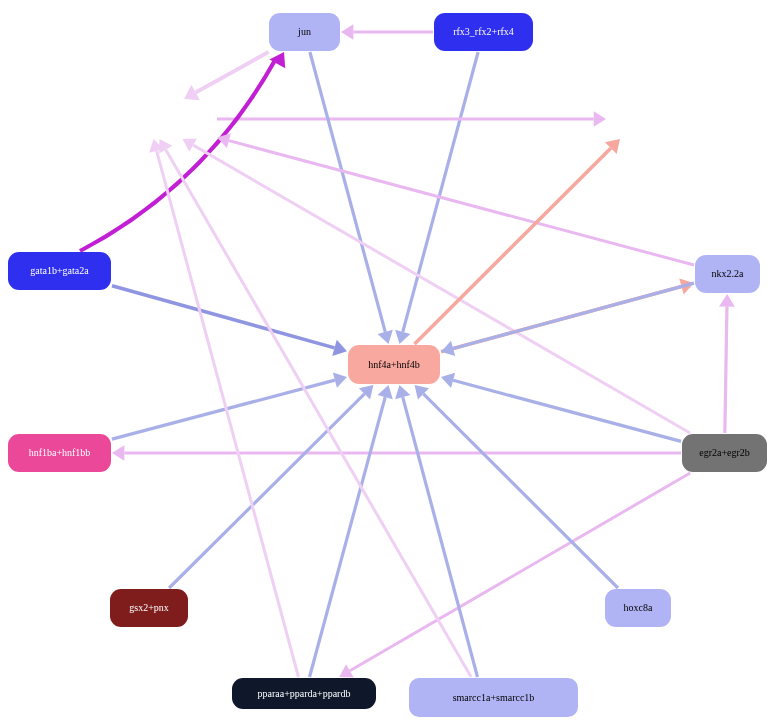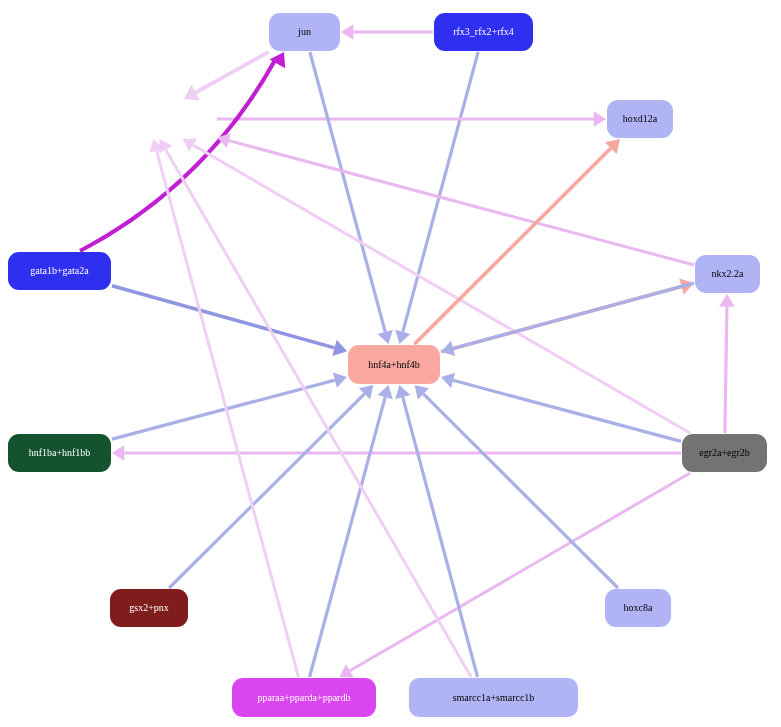--- a/index.html
+++ b/index.html
@@ -108,43 +108,40 @@
         <line x1="694" y1="283.09070464767615" x2="453.08301380717137" y2="348.46697826222186" stroke="#a9b0e8" stroke-width="3.2" stroke-linecap="butt"></line>
         <polygon points="441,351.7458770614693 451.0192979494981,340.8620143005198 455.14672966484466,356.07194222392394" fill="#a9b0e8"></polygon>
       </g>
     </svg>
 <div class="node" style="left: 269px; top: 13px; width: 71px; height: 38px; background: rgb(176, 180, 245); color: rgb(0, 0, 0);">
       <span>jun</span>
     </div>
     <div class="node" style="left: 434px; top: 13px; width: 99px; height: 38px; background: rgb(47, 47, 240); color: rgb(255, 255, 255);">
       <span>rfx3_rfx2+rfx4</span>
     </div>
-    <div class="node" style="left: 607px; top: 100px; width: 66px; height: 38px; background: rgb(176, 180, 245); color: rgb(0, 0, 0);">
-      <span>hoxd12a</span>
-    </div>
     <div class="node" style="left: 8px; top: 252px; width: 103px; height: 38px; background: rgb(47, 47, 240); color: rgb(255, 255, 255);">
       <span>gata1b+gata2a</span>
     </div>
     <div class="node" style="left: 695px; top: 255px; width: 65px; height: 38px; background: rgb(176, 180, 245); color: rgb(0, 0, 0);">
       <span>nkx2.2a</span>
     </div>
     <div class="node" style="left: 348px; top: 345px; width: 92px; height: 39px; background: rgb(249, 168, 160); color: rgb(0, 0, 0);">
       <span>hnf4a+hnf4b</span>
     </div>
-    <div class="node" style="left: 8px; top: 434px; width: 103px; height: 38px; background: #14532d; color: rgb(255, 255, 255);">
+    <div class="node" style="left: 8px; top: 434px; width: 103px; height: 38px; background: #ec4899; color: rgb(255, 255, 255);">
       <span>hnf1ba+hnf1bb</span>
     </div>
     <div class="node" style="left: 682px; top: 434px; width: 85px; height: 38px; background: #737373; color: rgb(0, 0, 0);">
       <span>egr2a+egr2b</span>
     </div>
     <div class="node" style="left: 110px; top: 589px; width: 78px; height: 38px; background: #7f1d1d; color: rgb(255, 255, 255);">
       <span>gsx2+pnx</span>
     </div>
     <div class="node" style="left: 605px; top: 589px; width: 66px; height: 38px; background: rgb(176, 180, 245); color: rgb(0, 0, 0);">
       <span>hoxc8a</span>
     </div>
-    <div class="node" style="left: 232px; top: 678px; width: 144px; height: 39px; background: #d946ef; color: rgb(255, 255, 255);">
+    <div class="node" style="left: 232px; top: 678px; width: 144px; height: 31px; background: #0f172a; color: rgb(255, 255, 255);">
       <span>pparaa+pparda+ppardb</span>
     </div>
     <div class="node" style="left: 409px; top: 678px; width: 169px; height: 39px; background: rgb(176, 180, 245); color: rgb(0, 0, 0); border-radius: 10px;">
       <span>smarcc1a+smarcc1b</span>
     </div>
   </div>
 
 </body></html>

